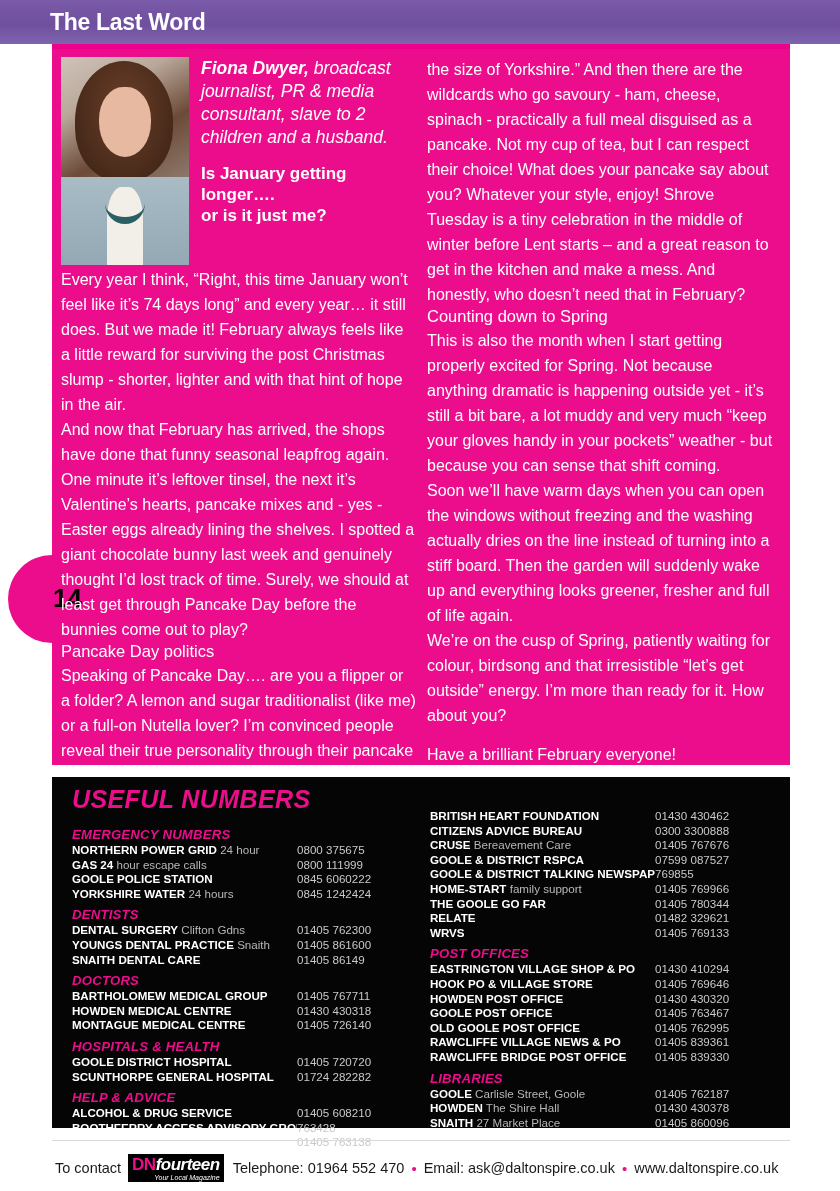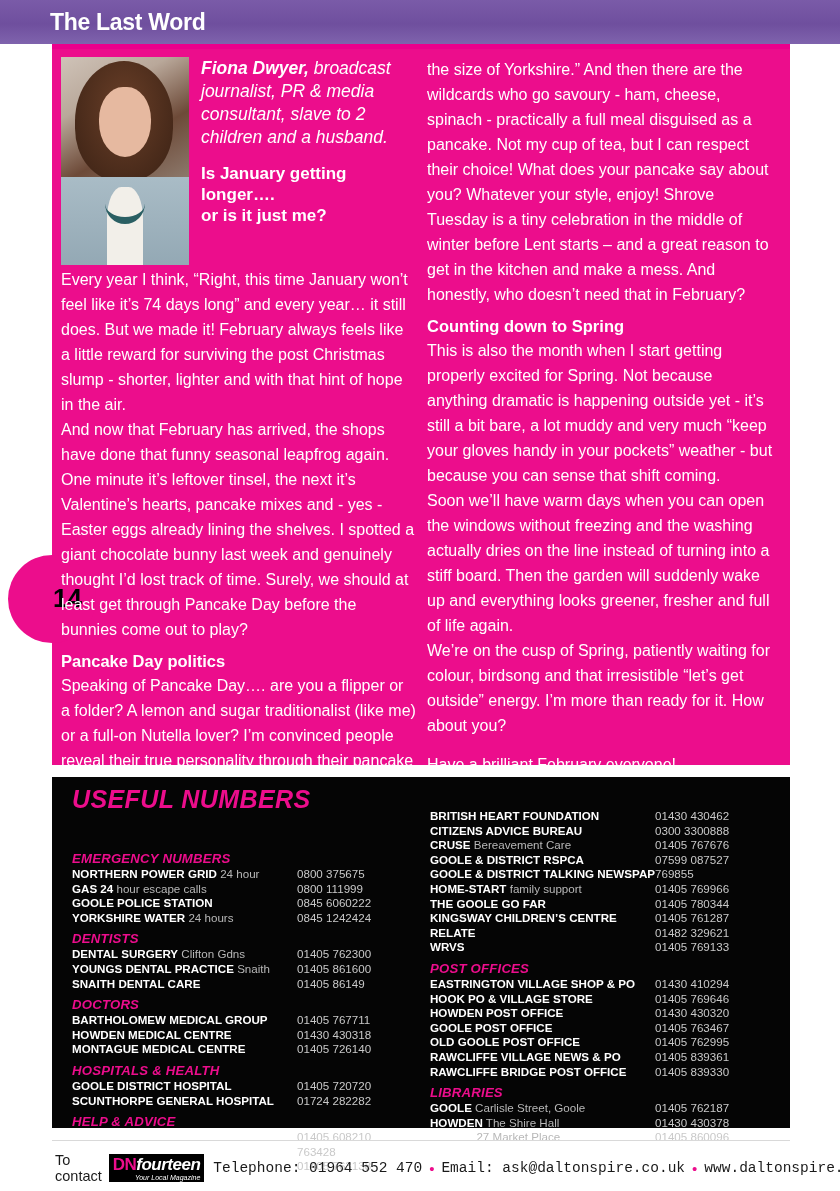--- a/index.html
+++ b/index.html
@@ -90,21 +90,21 @@
     font-size:17px;line-height:21px;font-weight:bold;margin-top:14px;
   }
 
   .body-text{
     clear:both;
     font-size:16px;line-height:25px;
     margin-top:2px;
   }
 
   .subhead{
-    font-size:16.5px;font-weight:bold;margin-top:10px;margin-bottom:1px;
+    font-size:16.5px;font-weight:normal;margin-bottom:1px;
   }
 
   .blankline{height:14px;}
 
   .signature{
     font-family:"DejaVu Serif", serif;
     font-style:italic;font-size:30px;
     margin-top:14px;margin-bottom:12px;
     letter-spacing:1px;
   }
@@ -116,21 +116,21 @@
   
   .numbers{
     position:absolute;left:52px;top:777px;width:738px;height:351px;
     background:#050505;color:#ffffff;
   }
   .numbers-title{
     position:absolute;left:20px;top:8px;
     font-size:25px;font-weight:bold;font-style:italic;
     color:#ec0d8c;letter-spacing:0.4px;
   }
-  .n-col-left{position:absolute;left:20px;top:44px;width:340px;margin-top:24px;}
+  .n-col-left{position:absolute;left:20px;top:44px;width:340px;}
   .n-col-right{position:absolute;left:378px;top:32px;width:345px;}
 
   .cat{
     font-size:13.2px;font-weight:bold;font-style:italic;
     color:#ec0d8c;margin-top:6px;margin-bottom:1px;
     letter-spacing:0.2px;
   }
 
   .nrow{
     display:flex;align-items:baseline;
@@ -167,21 +167,21 @@
     letter-spacing:-0.5px;
   }
   .logo .fourteen{
     color:#ffffff;font-weight:bold;font-size:17px;font-style:italic;
     letter-spacing:-0.5px;
   }
   .logo .tagline{
     display:block;text-align:right;color:#ffffff;
     font-size:7px;font-style:italic;margin-top:1px;
   }
-  .footer .seg{white-space:nowrap;font-family:Liberation Mono, monospace;}
+  .footer .seg{white-space:nowrap;}
   .footer .dot{color:#ec0d8c;margin:0 7px;font-size:15px;}
 </style>
 </head>
 <body>
 
 <div class="header-bar">
   <div class="header-title">The Last Word</div>
 </div>
 <div class="header-underline"></div>
 
@@ -327,24 +327,20 @@
         <div class="nname">GOOLE &amp; DISTRICT TALKING NEWSPAPERS</div>
         <div class="ntel">769855</div>
       </div>
       <div class="nrow">
         <div class="nname">HOME-START<span class="sub"> family support</span></div>
         <div class="ntel">01405 769966</div>
       </div>
       <div class="nrow">
         <div class="nname">THE GOOLE GO FAR</div>
         <div class="ntel">01405 780344</div>
-      </div>
-      <div class="nrow">
-        <div class="nname">KINGSWAY CHILDREN’S CENTRE</div>
-        <div class="ntel">01405 761287</div>
       </div>
       <div class="nrow">
         <div class="nname">RELATE</div>
         <div class="ntel">01482 329621</div>
       </div>
       <div class="nrow">
         <div class="nname">WRVS</div>
         <div class="ntel">01405 769133</div>
       </div>
       <div class="cat">POST OFFICES</div>

